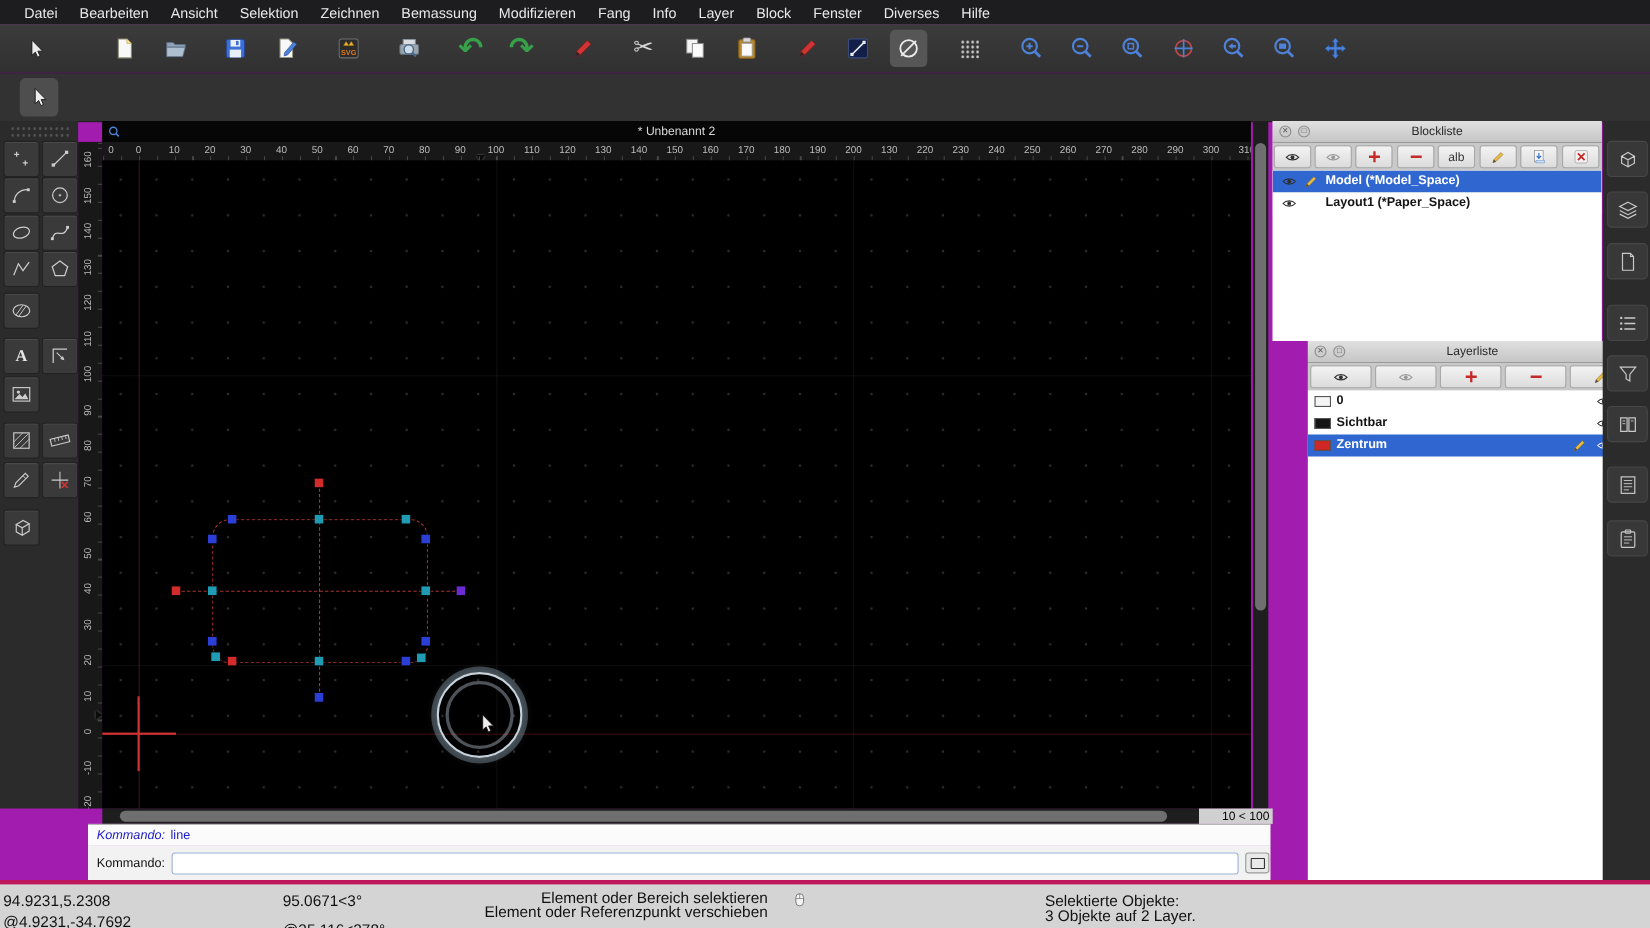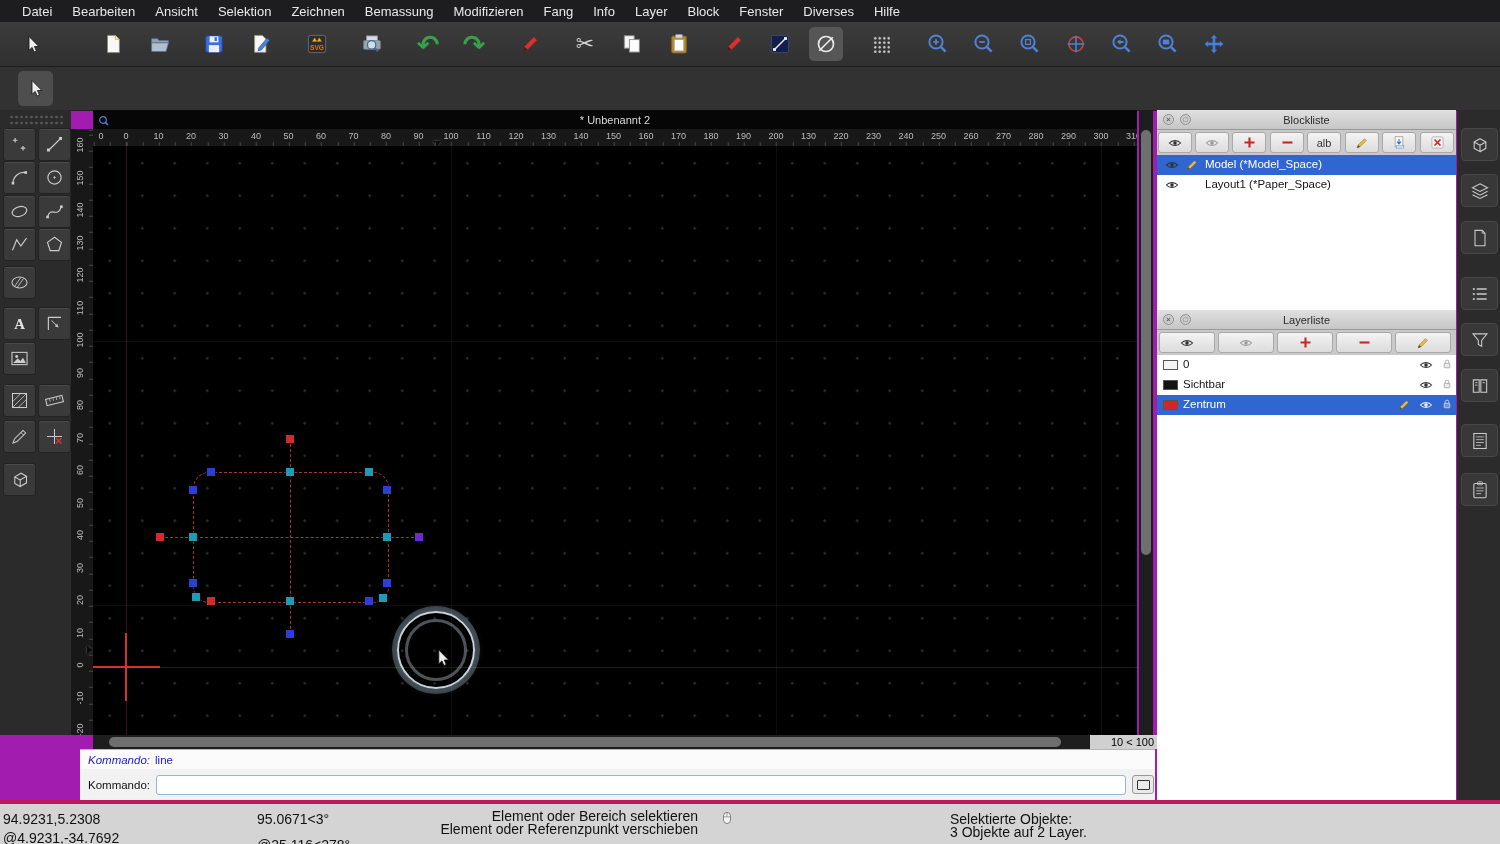--- a/index.html
+++ b/index.html
@@ -60,34 +60,34 @@
   #cmd-history{position:absolute;left:80px;top:749px;width:1075px;height:20px;background:#fbfbfb;border-top:1px solid #b5b5b5;font-size:11.5px;display:flex;align-items:center;padding-left:8px;box-sizing:border-box;}
   #cmd-hist-label{color:#2020c8;font-style:italic;margin-right:5px;}
   #cmd-hist-value{color:#2020c8;}
   #cmd-row{position:absolute;left:80px;top:769px;width:1075px;height:31px;background:#f2f2f2;display:flex;align-items:center;padding-left:8px;font-size:11.5px;color:#111;box-sizing:border-box;}
   #cmd-input{margin-left:6px;width:960px;height:18px;border:1px solid #9ab4d8;border-radius:3px;background:#fff;font-size:11px;padding:0 4px;outline:none;font-family:inherit;}
   #cmd-btn{margin-left:6px;width:20px;height:17px;border:1px solid #999;border-radius:3px;background:#e9e9e9;display:flex;align-items:center;justify-content:center;}
   .cmd-btn-icon{width:11px;height:8px;border:1.5px solid #333;border-radius:1px;}
   
   .panel{position:absolute;left:1157px;width:299px;background:#fff;}
   #blockpanel{top:110px;height:200px;}
-  #layerpanel{top:310px;height:490px;}
+  #layerpanel{top:310px;height:490px;margin-left:32px;}
   .pnl-titlebar{position:relative;height:19px;background:linear-gradient(#e0e0e0,#c6c6c6);border-bottom:1px solid #9a9a9a;display:flex;align-items:center;justify-content:center;font-size:11px;color:#2a2a2a;}
   .circ-btn{position:absolute;top:4px;width:11px;height:11px;border-radius:50%;background:#cdcdcd;border:1px solid #8e8e8e;box-sizing:border-box;display:flex;align-items:center;justify-content:center;font-size:7px;color:#555;line-height:1;}
   .circ-btn.close{left:6px;}  .circ-btn.float{left:23px;}
   .circ-btn.close::before{content:"\2715";}
   .circ-btn.float::before{content:"\25A1";}
   .pnl-toolbar{position:relative;height:26px;background:#c9c9c9;border-bottom:1px solid #a6a6a6;}
   .pnl-btn{position:absolute;top:2px;height:21px;border:1px solid #a9a9a9;border-radius:3px;background:linear-gradient(#f3f3f3,#dcdcdc);display:flex;align-items:center;justify-content:center;box-sizing:border-box;}
   .txt-icon{font-size:11px;color:#333;}
   .pnl-list{position:absolute;top:45px;left:0;right:0;bottom:0;background:#fff;overflow:hidden;}
   .list-row{position:relative;height:20px;background:#fff;font-size:11.5px;color:#141414;}
   .list-row.selected{background:#2f66d0;color:#fff;}
   .row-icon{position:absolute;top:3px;}
-  .row-label{position:absolute;top:3px;white-space:nowrap;}
+  .row-label{position:absolute;top:3px;white-space:nowrap;font-weight:bold;}
   .swatch{position:absolute;left:6px;top:5px;width:15px;height:10px;border:1px solid #555;box-sizing:border-box;}
   
   #dock{position:absolute;left:1457px;top:110px;width:43px;height:690px;background:#2b2b2b;}
   .dock-btn{position:absolute;left:4px;width:35px;height:31px;background:#383838;border:1px solid #474747;border-radius:4px;display:flex;align-items:center;justify-content:center;}
   
   #statusbar{position:absolute;left:0;top:800px;width:1500px;height:44px;background:#d4d4d4;border-top:4px solid #be185d;font-size:14px;color:#111;}
   .sb{position:absolute;white-space:nowrap;}
   #sb-hints{position:absolute;left:420px;top:6px;width:278px;text-align:right;line-height:12.5px;}
   #sb-mouse{position:absolute;left:720px;top:806px;}
 </style>

